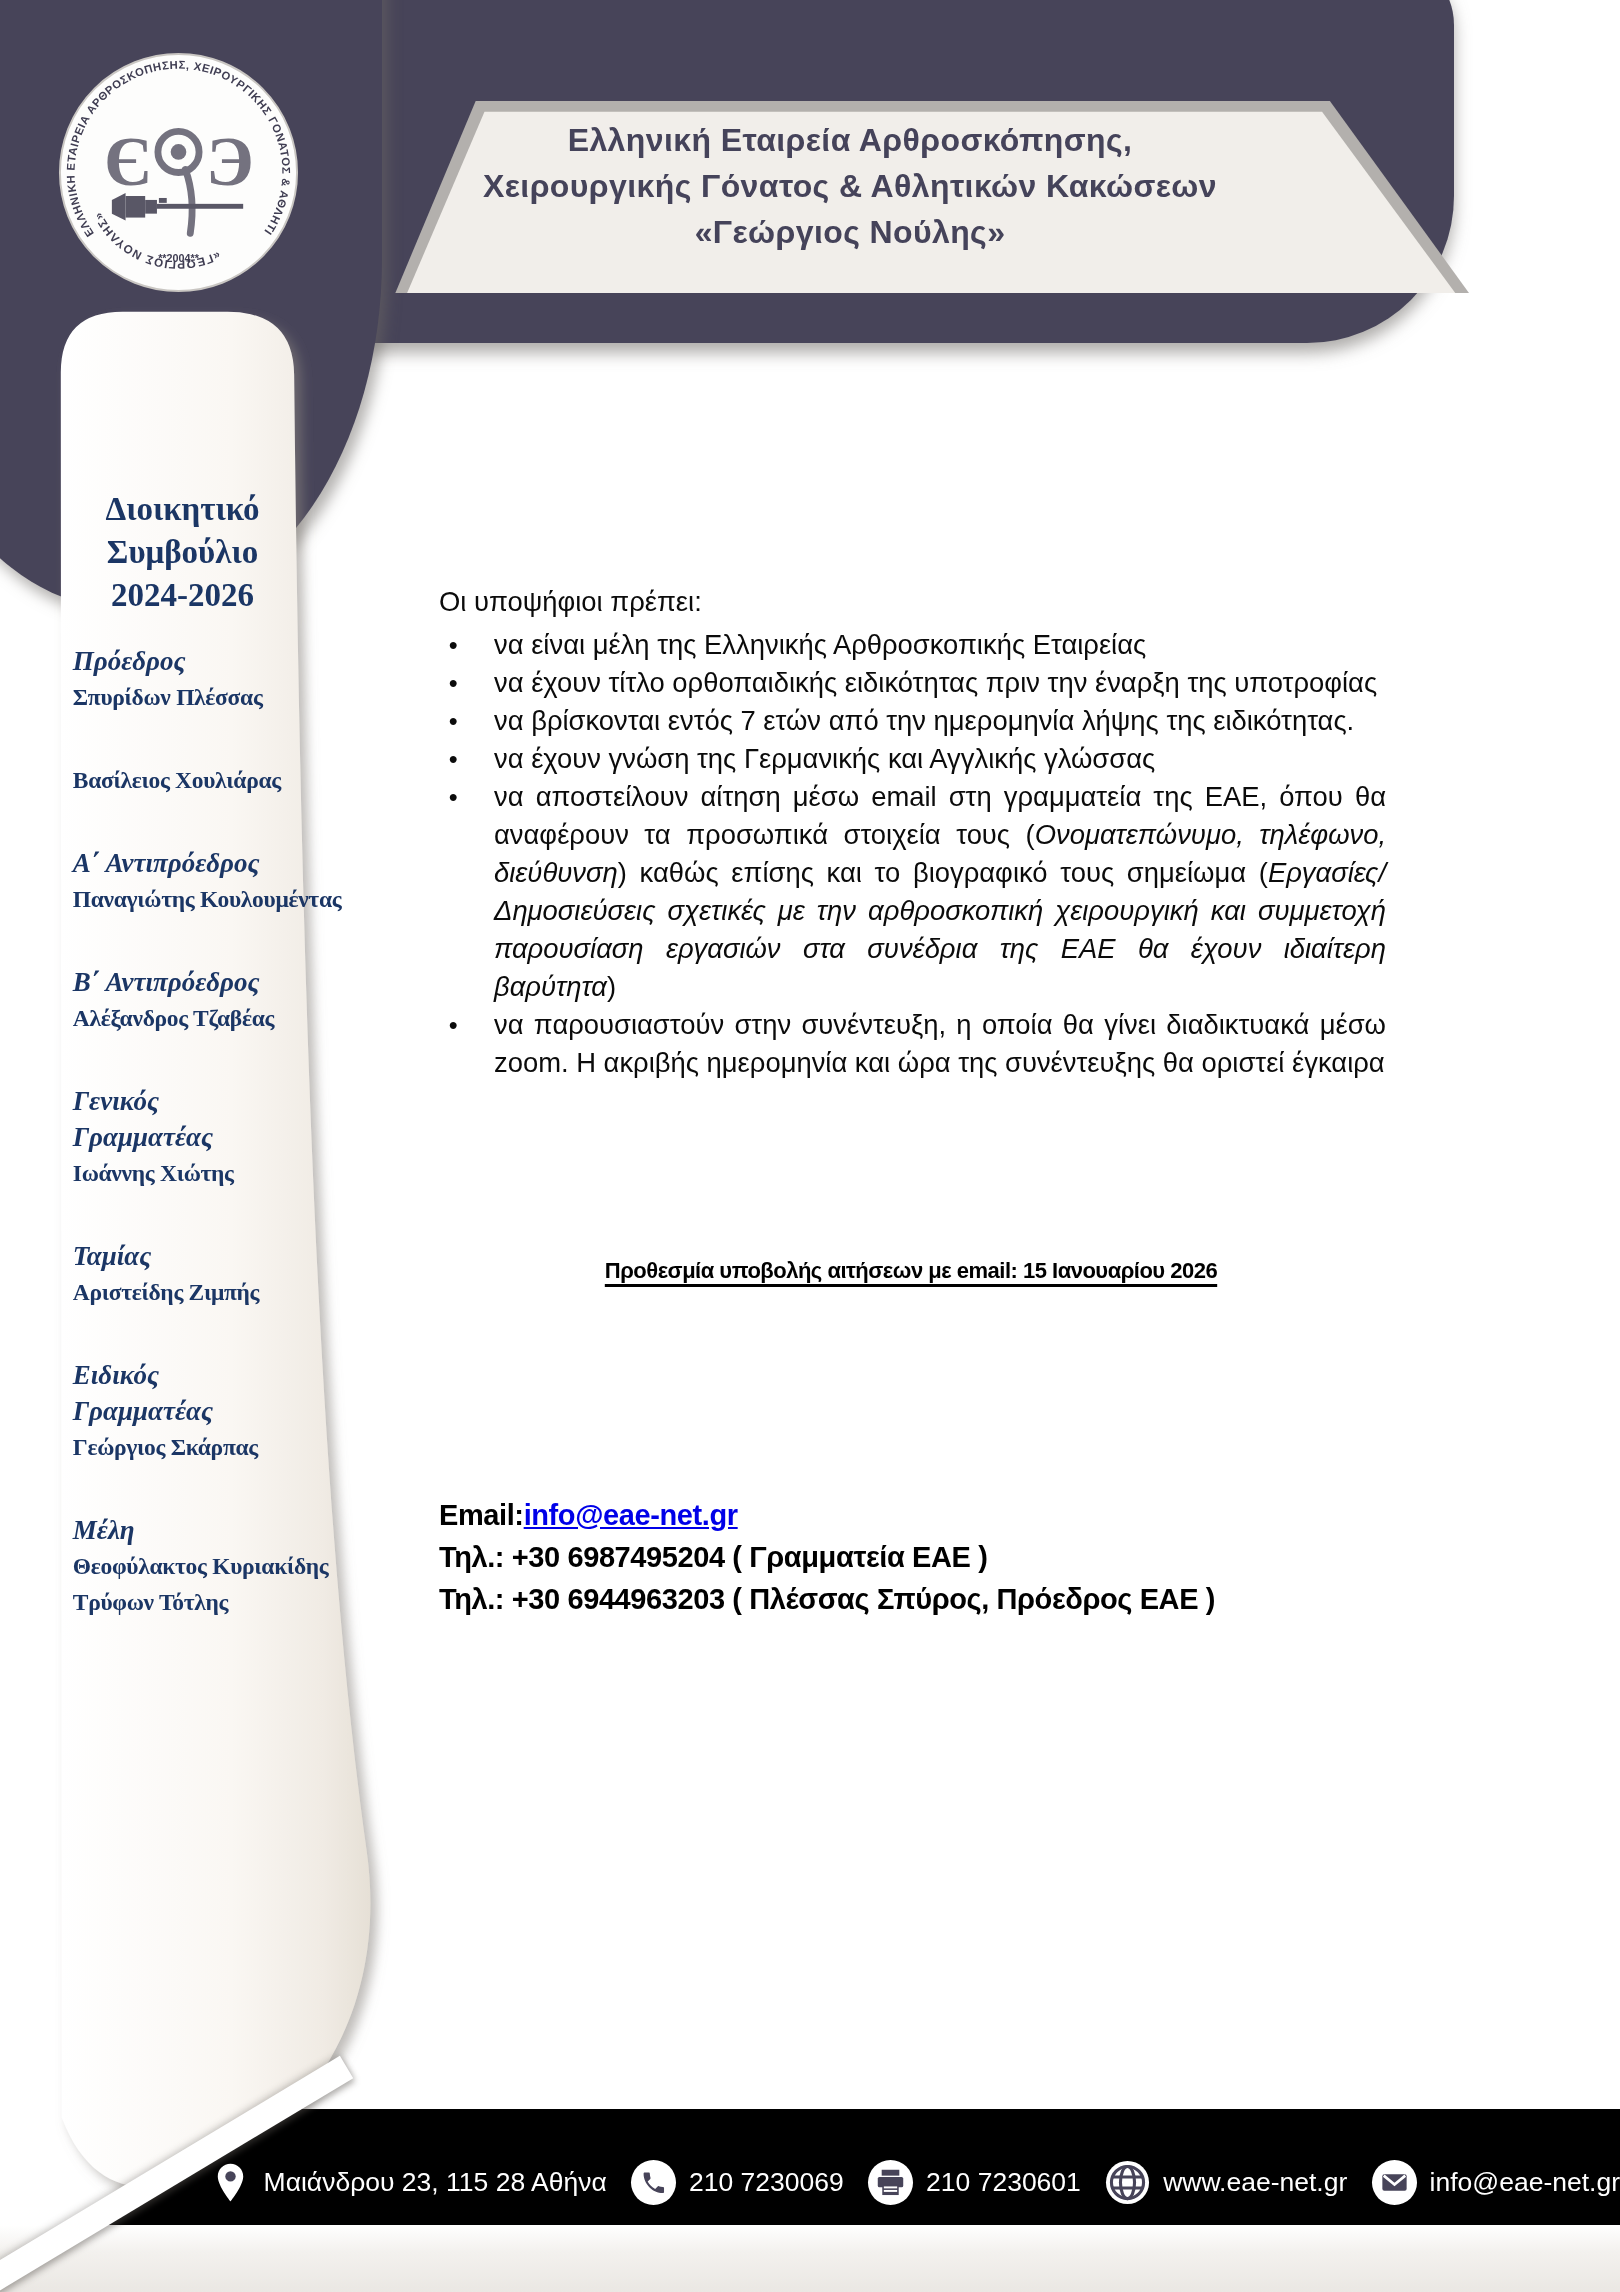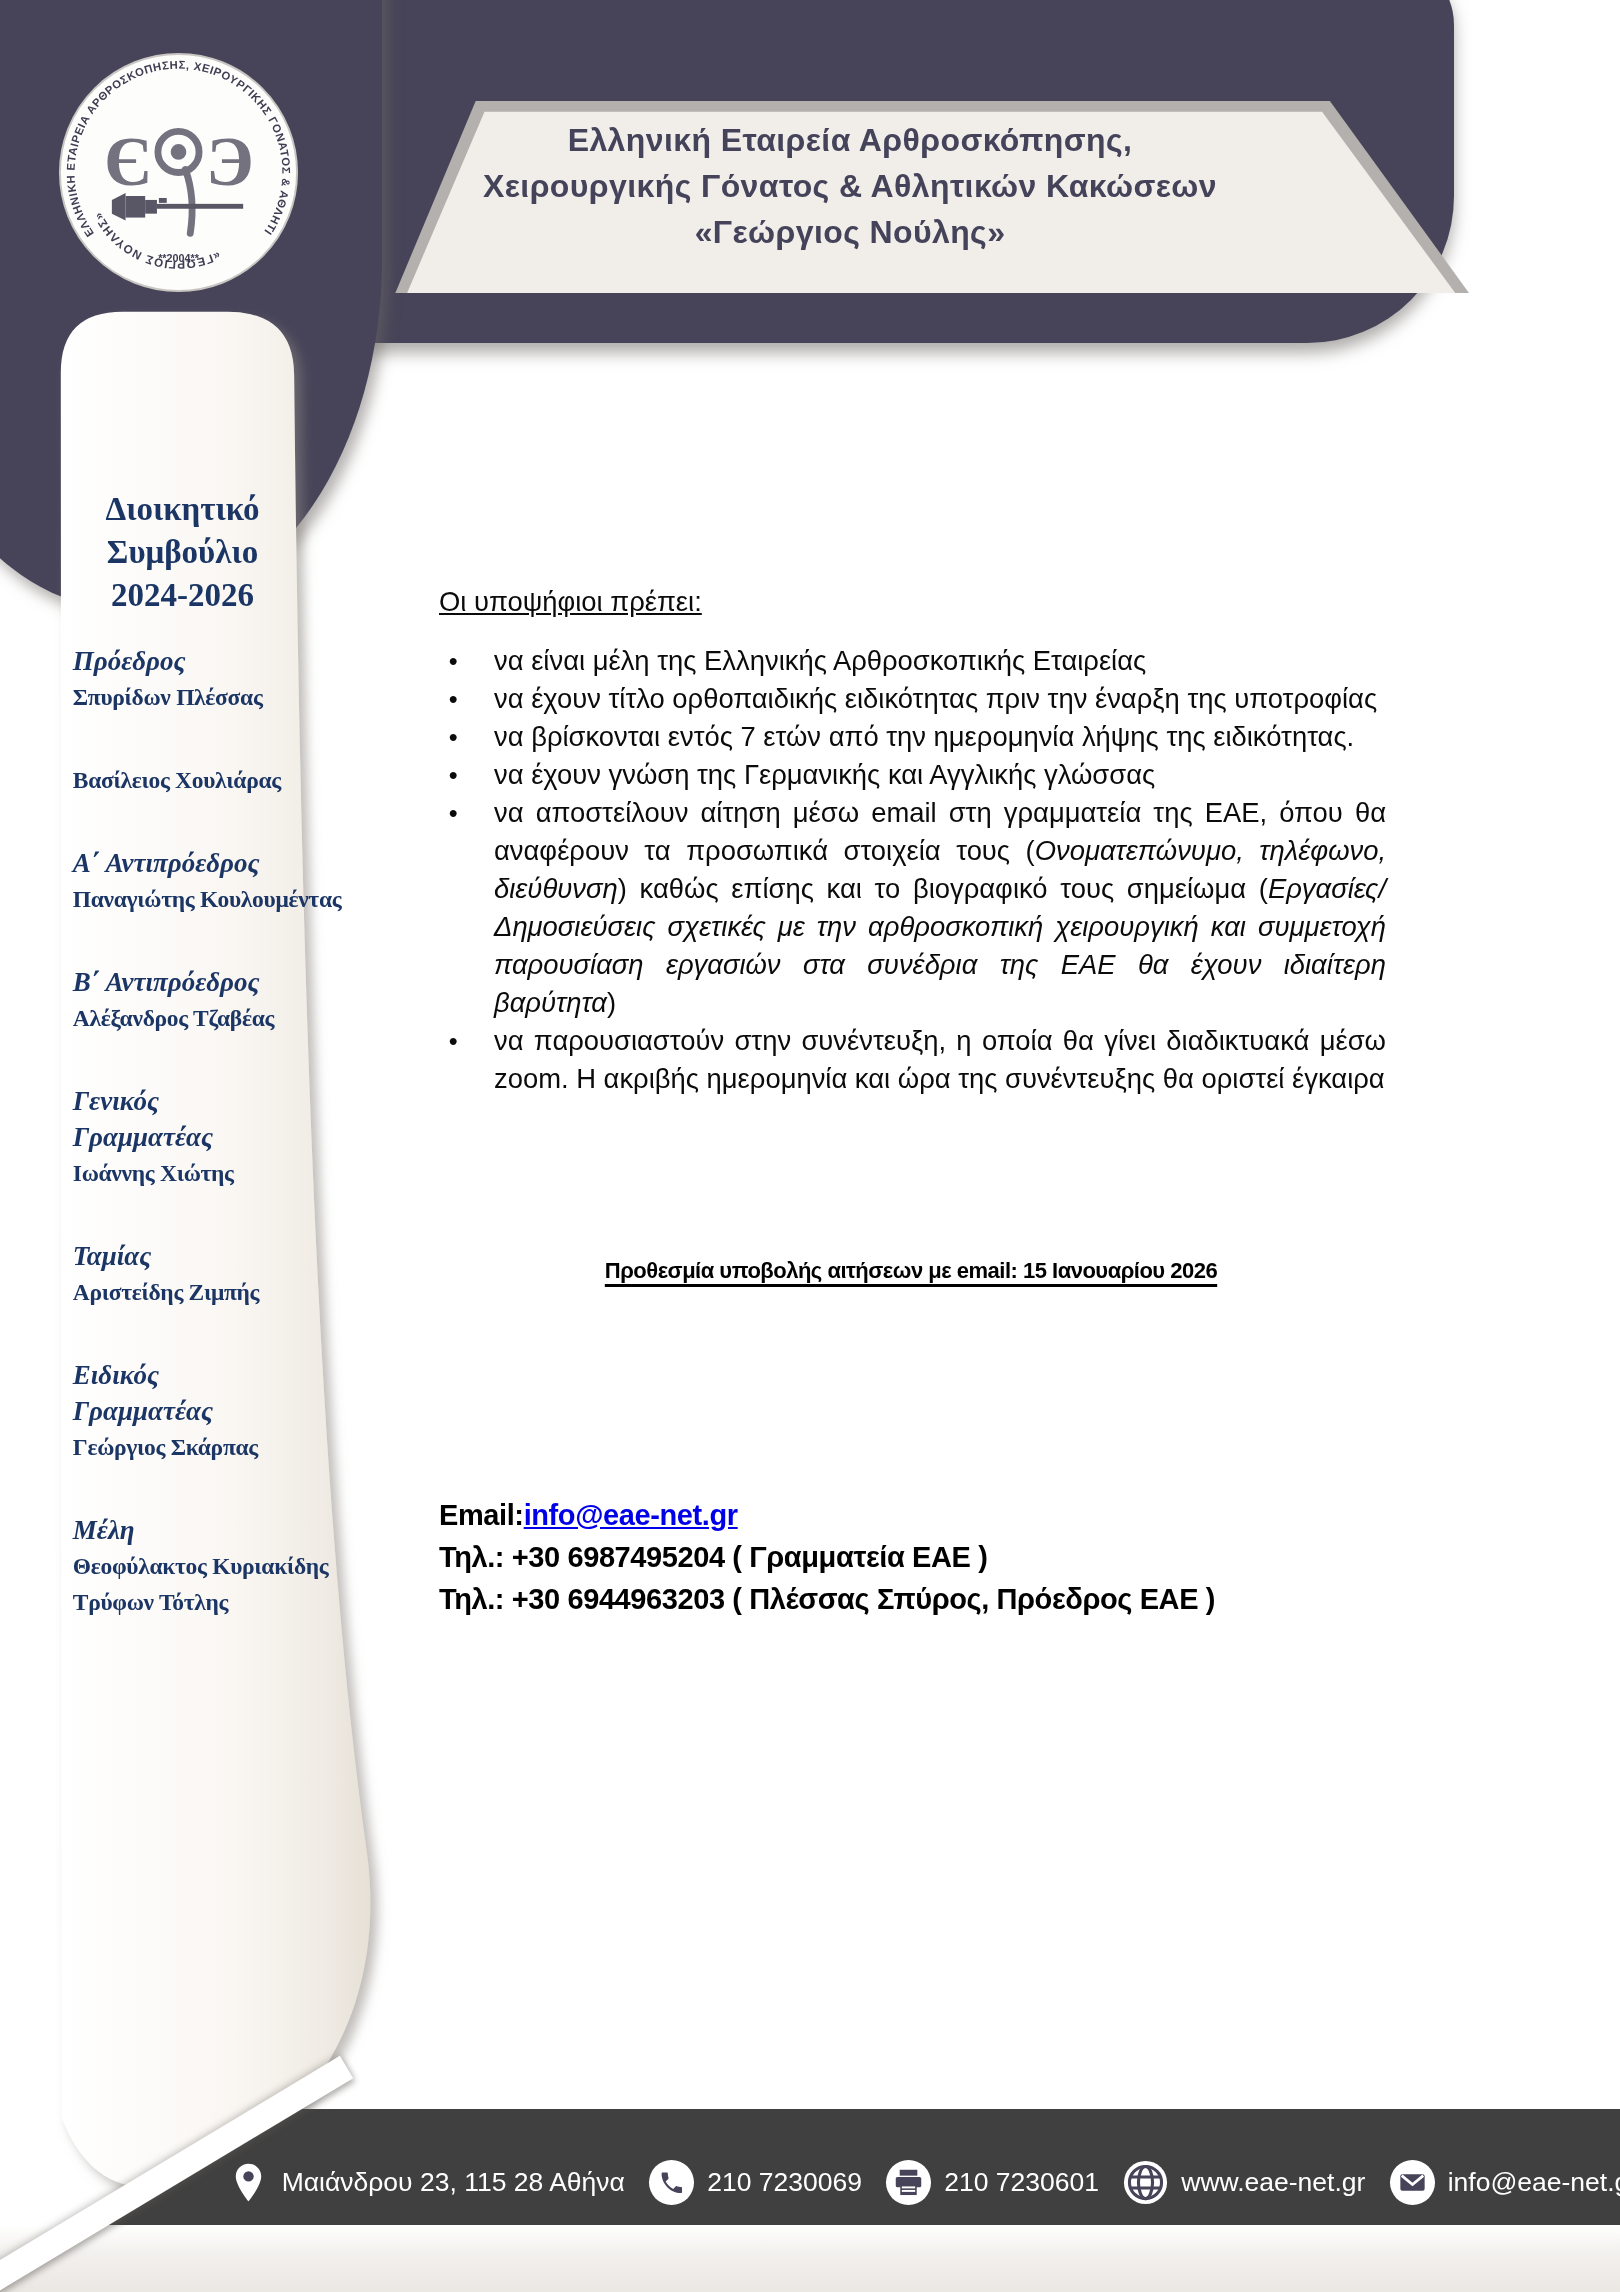--- a/index.html
+++ b/index.html
@@ -28,39 +28,39 @@
   .side-content{position:absolute;left:61px;top:488px;width:243px;z-index:5;
     color:#1b3665;font-family:"Liberation Serif",serif;}
   .board-title{font-size:33px;font-weight:bold;text-align:center;line-height:43px;
     margin-bottom:26px;white-space:pre-line;}
   .entry{margin-bottom:47px;padding-left:11.8px;}
   .entry .role{font-weight:bold;font-style:italic;font-size:27px;line-height:36px;}
   .entry .name{font-weight:bold;font-size:23.5px;line-height:36px;white-space:nowrap;letter-spacing:-0.3px;}
 
   
   .main-col{position:absolute;left:439px;top:586px;width:947px;z-index:2;color:#0b0b0b;}
-  .intro{font-size:27.4px;margin-bottom:24px;text-decoration:underline;}
+  .intro{font-size:27.4px;margin-bottom:8px;}
   ul.reqs{list-style:none;margin:0;padding:0;font-size:27.4px;line-height:38px;}
   ul.reqs li{display:flex;}
   ul.reqs .dot{width:55px;padding-left:9.8px;box-sizing:border-box;font-size:25.5px;}
   ul.reqs .btxt{flex:1;text-align:justify;}
   ul.reqs .btxt .it{font-style:italic;}
 
   .deadline{position:absolute;left:421px;top:1247px;width:980px;z-index:2;
     text-align:center;font-size:22px;font-weight:bold;letter-spacing:-0.5px;line-height:47px;
     color:#000;text-decoration:underline;text-decoration-thickness:2.9px;text-underline-offset:5.9px;}
 
   .contact{position:absolute;left:439px;top:1486px;z-index:2;font-size:29px;font-weight:bold;
     letter-spacing:-0.4px;line-height:42px;color:#000;margin-top:8px;}
   .contact a{color:#0000e8;text-decoration:underline;}
 
   
-  .footer-bar{position:absolute;left:0;top:2109px;width:1620px;height:146px;background:#404040;
+  .footer-bar{position:absolute;left:0;top:2109px;width:1620px;height:146px;background:#000000;
     z-index:3;clip-path:polygon(294px 0,1620px 0,1620px 116px,106px 116px);
-    display:flex;align-items:center;justify-content:center;padding-left:245px;box-sizing:border-box;}
+    display:flex;align-items:center;justify-content:flex-end;padding-left:245px;box-sizing:border-box;}
   .footer-row{display:flex;align-items:center;gap:23.5px;}
   .f-item{display:flex;align-items:center;gap:11.8px;color:#fff;font-size:26.5px;white-space:nowrap;}
   .f-item svg{display:block;}
 
   .bottom-strip{position:absolute;left:0;top:2225px;width:1620px;height:68px;z-index:1;
     background:linear-gradient(180deg,#ffffff 0%,#f3f1ee 40%,#eae7e3 100%);}
   .swoosh{position:absolute;left:-23.5px;top:2276px;width:431px;height:25.5px;background:#ffffff;
     transform:rotate(-31deg);transform-origin:left center;z-index:4;
     box-shadow:0 3.9px 6.9px rgba(90,86,82,.45), 0 -2.9px 5.9px rgba(90,86,82,.25);}
 </style>

